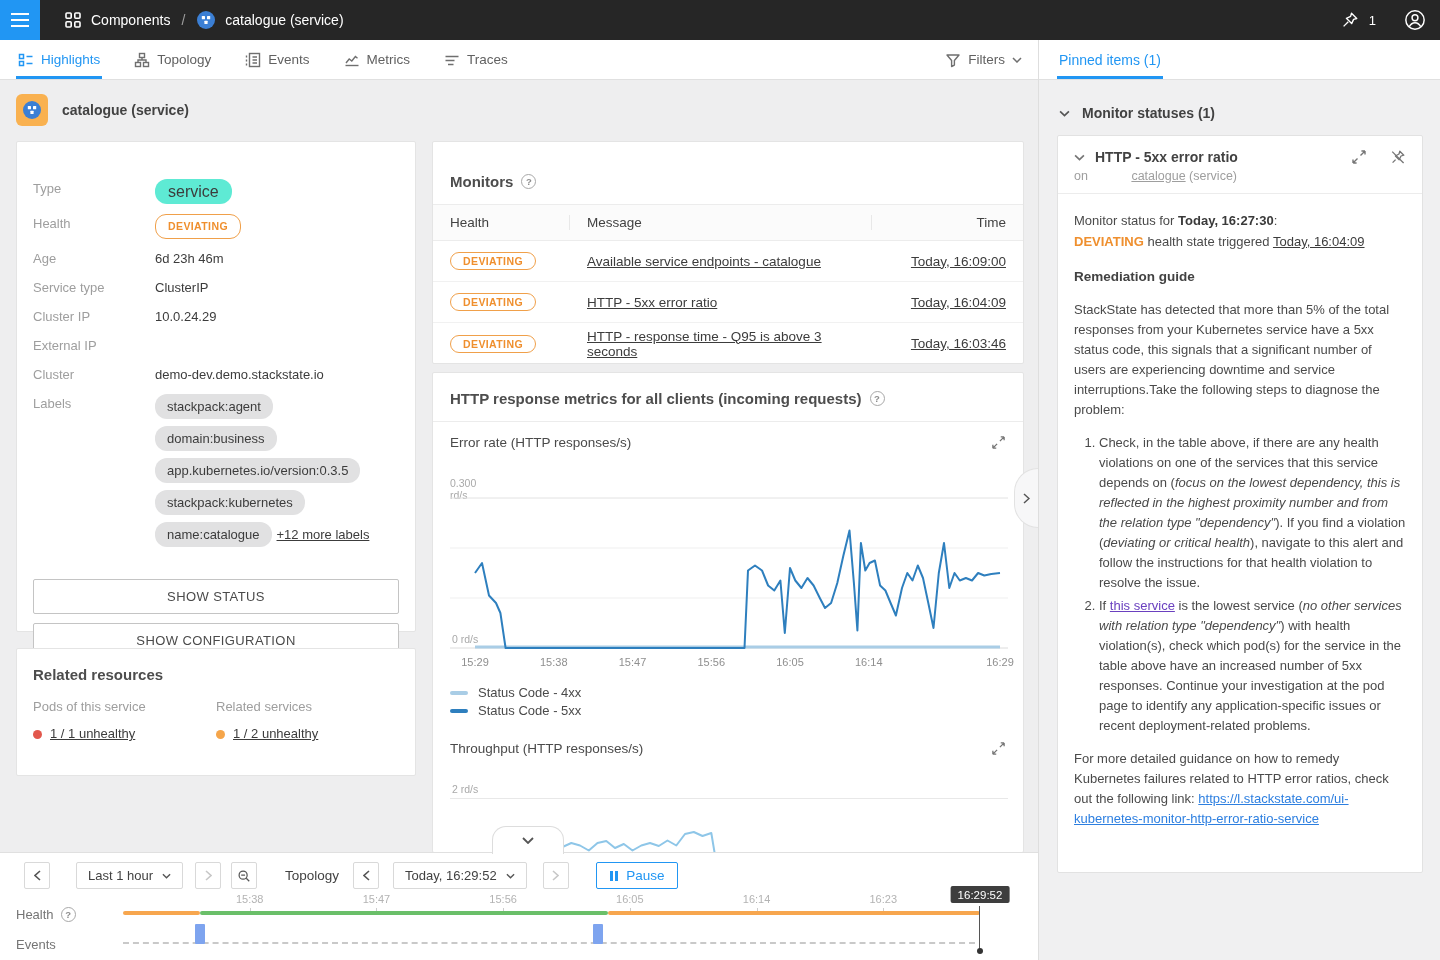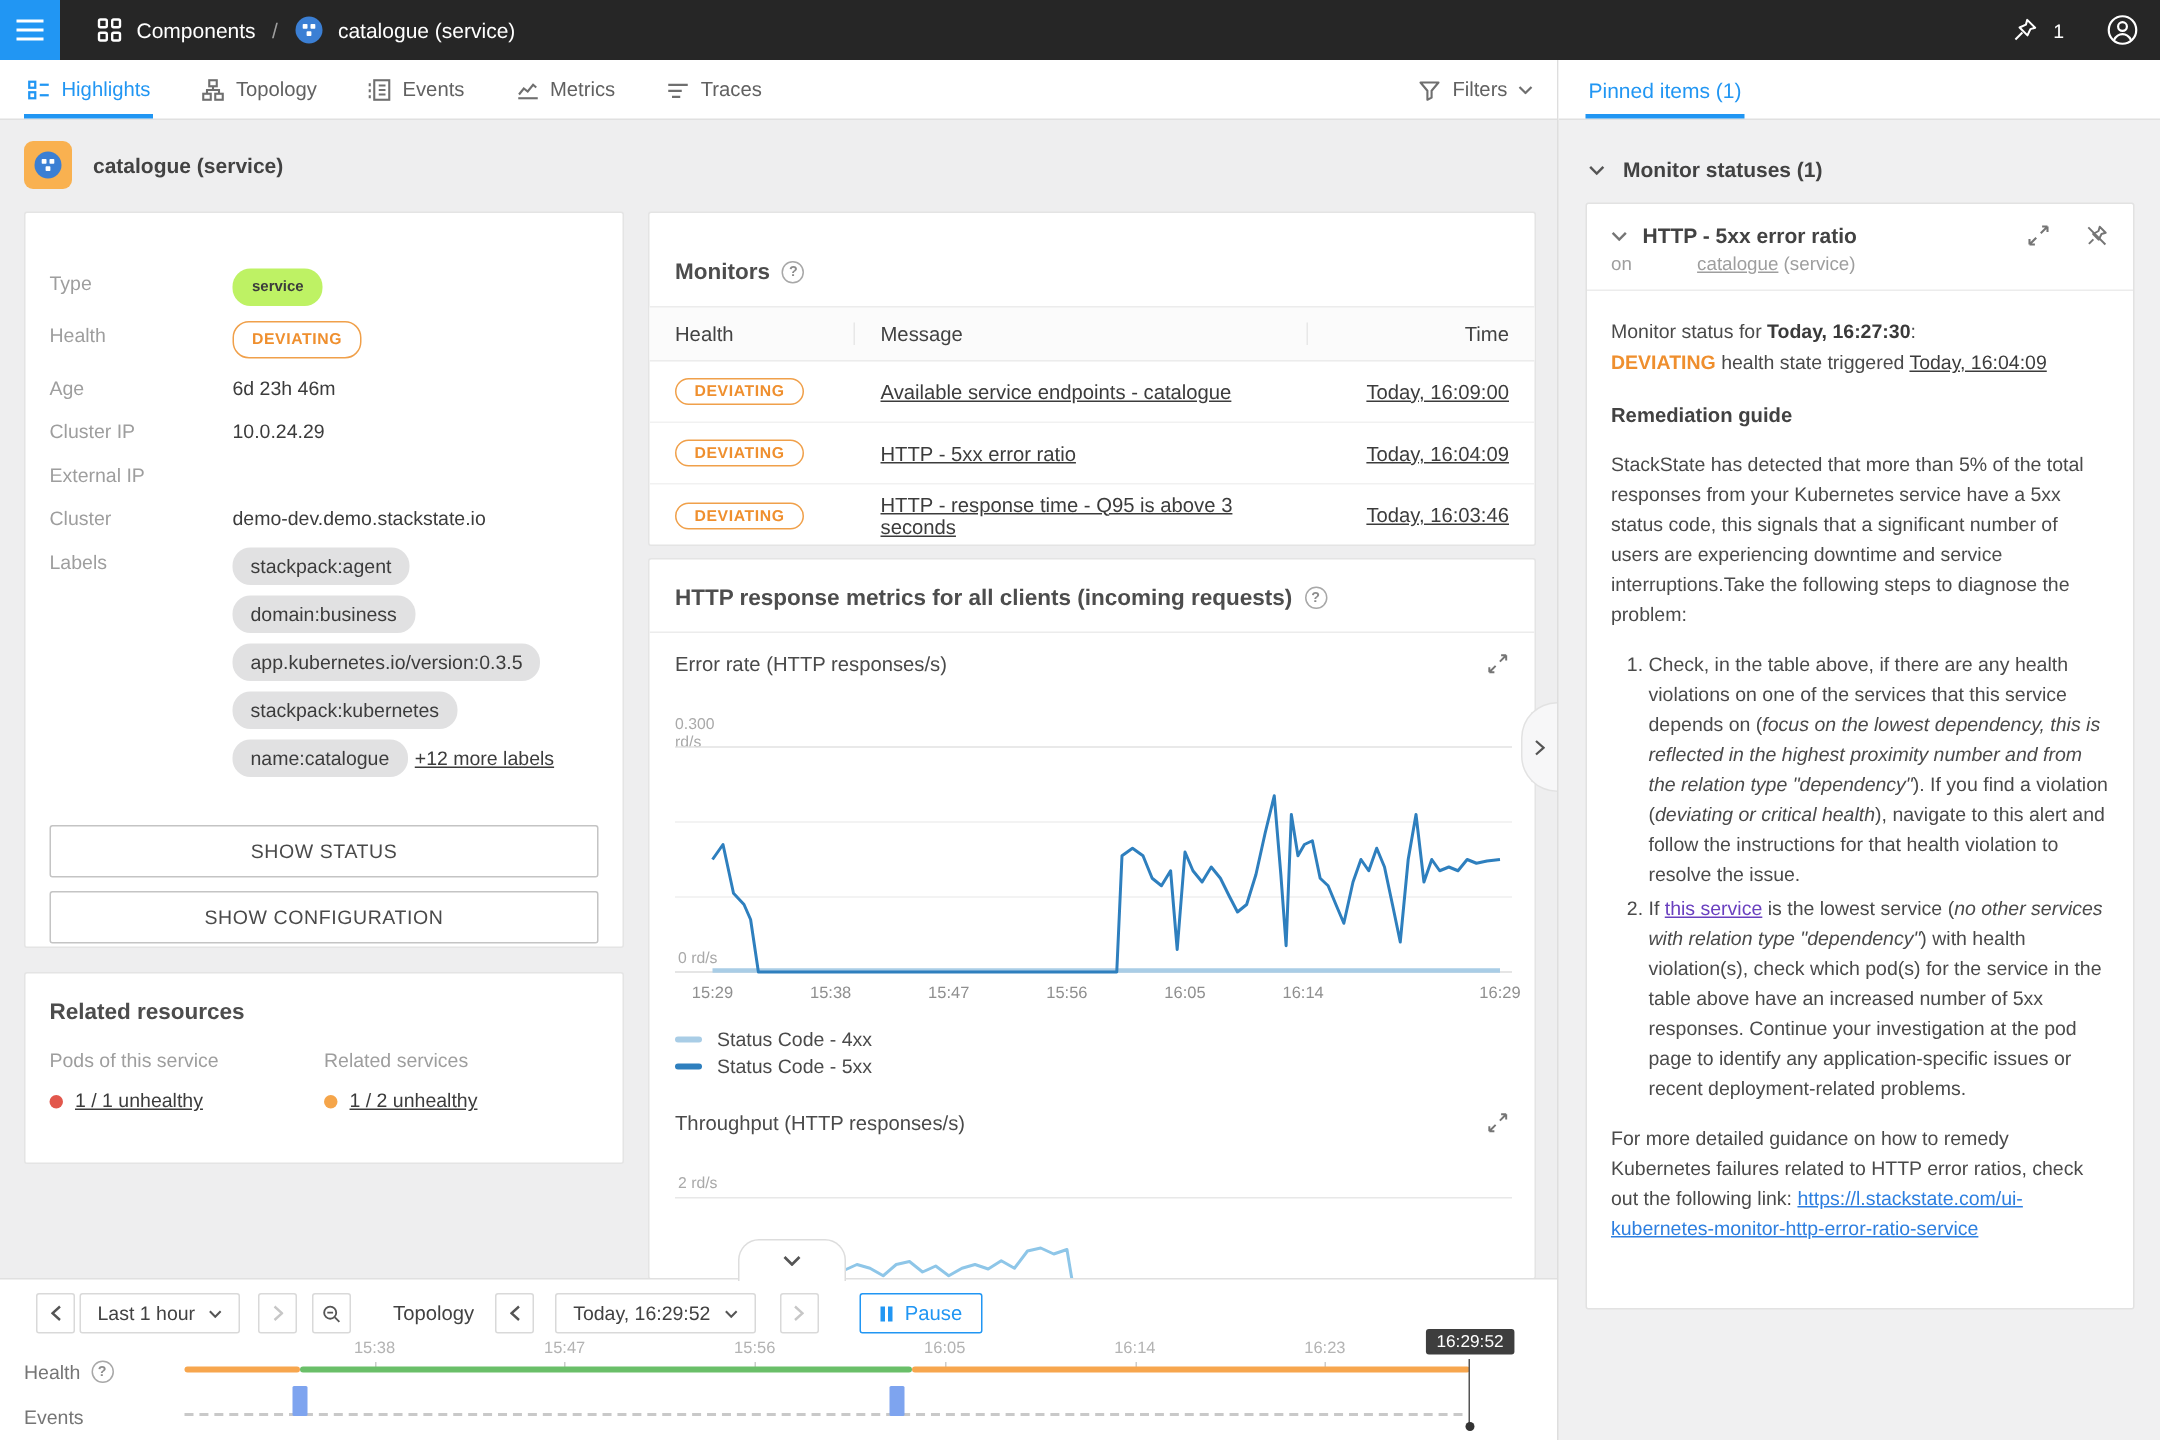--- a/index.html
+++ b/index.html
@@ -31,21 +31,21 @@
   .ph-icon { width:32px; height:32px; border-radius:6px; background:#f9b150; display:flex; align-items:center; justify-content:center; }
   .ph-title { font-size:14px; font-weight:700; color:#424242; }
 
   
   .about-card { left:16px; top:61px; width:400px; height:491px; padding:17px 16px; }
   .card-title { font-size:15px; font-weight:700; color:#4d4d4d; }
   .a-rows { margin-top:15px; }
   .a-row { display:flex; padding:5px 0; font-size:13px; line-height:19px; align-items:flex-start; }
   .a-lbl { width:122px; flex:none; color:#9e9e9e; }
   .a-val { flex:1; color:#3c3c3c; }
-  .pill-gray { display:inline-block; background:#bef264; color:#3c3c3c; border-radius:12px; padding:3px 13px; font-size:10px;font-weight:bold; }
+  .pill-gray { display:inline-block; background:#5eead4; color:#3c3c3c; border-radius:12px; padding:3px 13px; font-size:16px; }
   .pill-dev { display:inline-block; border:1.4px solid #f0a04a; color:#ef8f2e; border-radius:11px; padding:2px 12px; font-size:10.5px; font-weight:700; letter-spacing:.4px; background:#fff; }
   .lbl-pill { display:inline-block; background:#e1e1e2; color:#3c3c3c; border-radius:12px; padding:3px 12px; font-size:13px; margin:0 5px 7px 0; }
   .dlink { color:#3c3c3c; text-decoration:underline; cursor:pointer; }
   .more-labels { font-size:13px; white-space:nowrap; }
   .btn-outline { display:block; width:100%; background:#fff; border:1px solid #c4c4c4; border-radius:2px; padding:9px 0; text-align:center; font-size:13px; color:#4a4a4a; letter-spacing:.4px; cursor:pointer; font-family:inherit; }
 
   
   .related-card { left:16px; top:568px; width:400px; height:128px; padding:17px 16px; }
   .rel-cols { display:flex; margin-top:16px; }
   .rel-col { width:50%; font-size:13px; }
@@ -273,20 +273,24 @@
             </div>
           <div class="a-row">
               <span class="a-lbl">Health</span>
               <span class="a-val"><span class="pill-dev">DEVIATING</span></span>
             </div>
           <div class="a-row">
               <span class="a-lbl">Age</span>
               <span class="a-val">6d 23h 46m</span>
             </div>
           <div class="a-row">
+              <span class="a-lbl">Service type</span>
+              <span class="a-val">ClusterIP</span>
+            </div>
+          <div class="a-row">
               <span class="a-lbl">Cluster IP</span>
               <span class="a-val">10.0.24.29</span>
             </div>
           <div class="a-row">
               <span class="a-lbl">External IP</span>
               <span class="a-val"></span>
             </div>
           <div class="a-row">
               <span class="a-lbl">Cluster</span>
               <span class="a-val">demo-dev.demo.stackstate.io</span>
@@ -418,21 +422,21 @@
             <path d="M1 1l5 5 5-5"></path>
           </svg>
       </div>
 
       <div class="controls">
         <div class="sqbtn">
             <svg width="7" height="11" viewBox="0 0 7 11" fill="none" stroke="#555" stroke-width="1.6">
               <path d="M6 1L1 5.5 6 10"></path>
             </svg>
           </div>
-        <div class="dropdown" style="margin-left:3px">
+        <div class="dropdown" style="margin-left:26px">
           <span>Last 1 hour</span>
           <svg width="9" height="6" viewBox="0 0 10 6" fill="none" stroke="#555" stroke-width="1.5">
               <path d="M1 1l4 4 4-4"></path>
             </svg>
         </div>
         <div class="sqbtn disabled" style="margin-left:12px">
             <svg width="7" height="11" viewBox="0 0 7 11" fill="none" stroke="#c7c7c7" stroke-width="1.6">
               <path d="M1 1l5 4.5L1 10"></path>
             </svg>
           </div>

